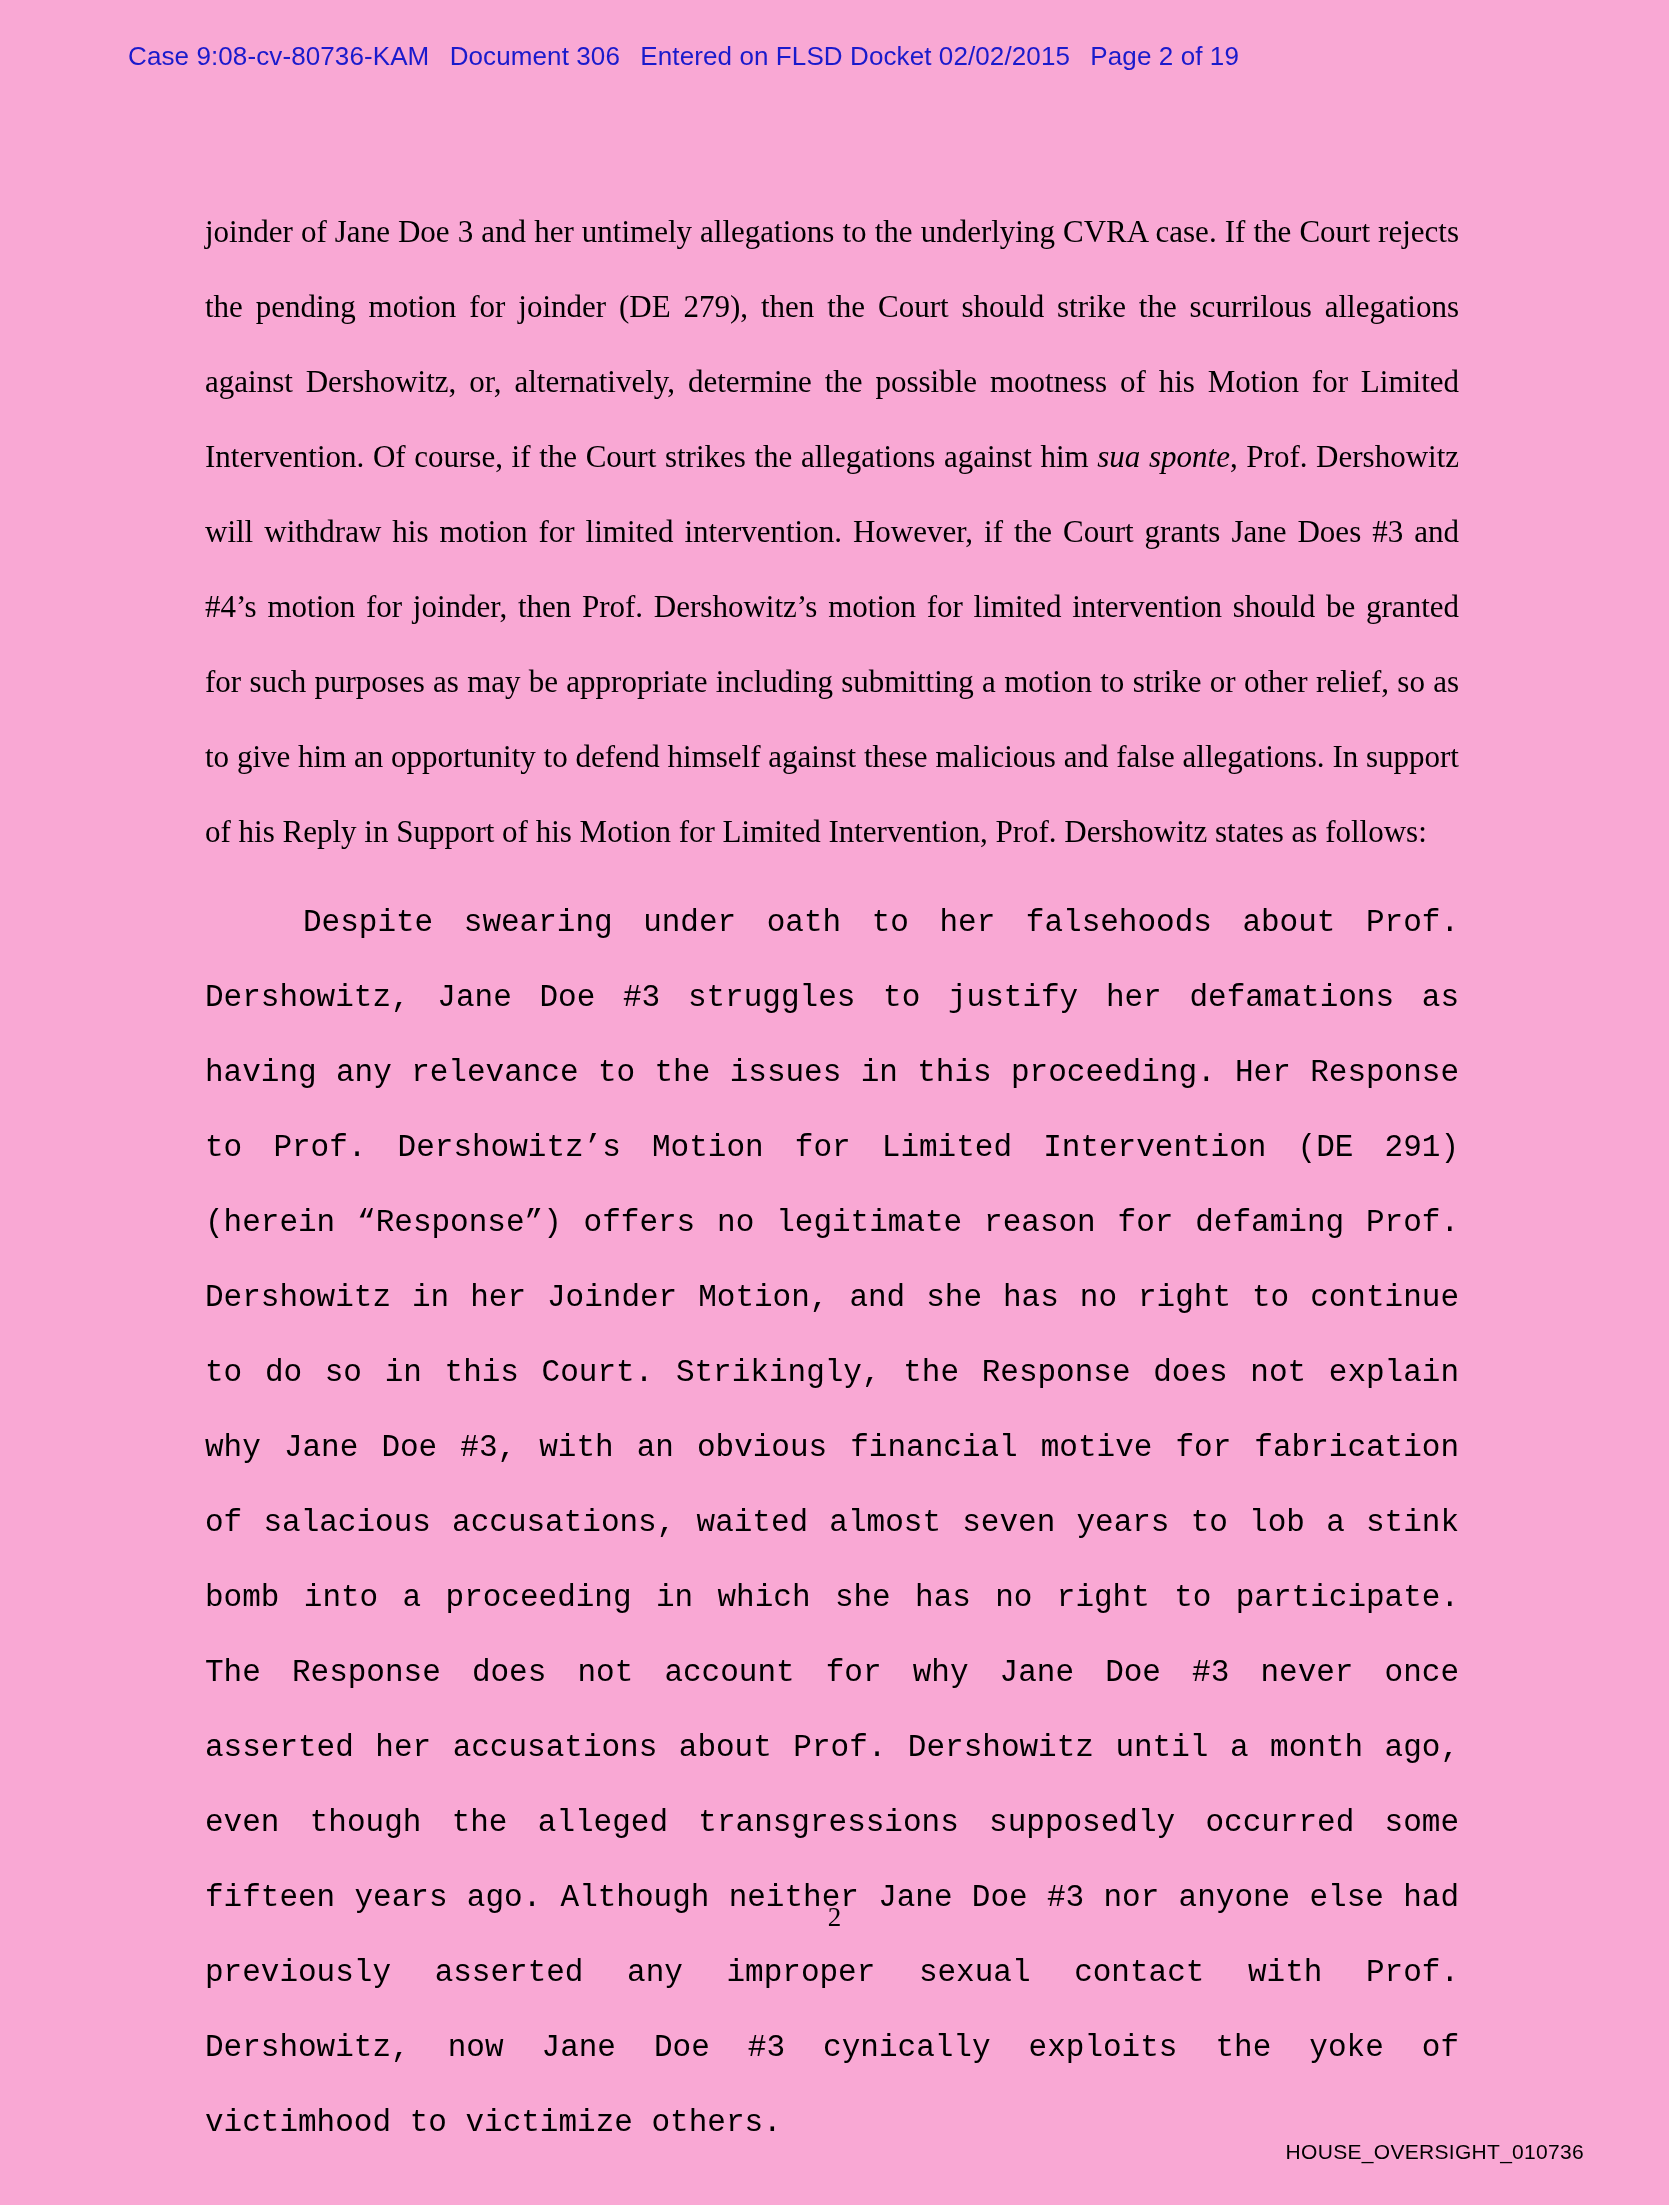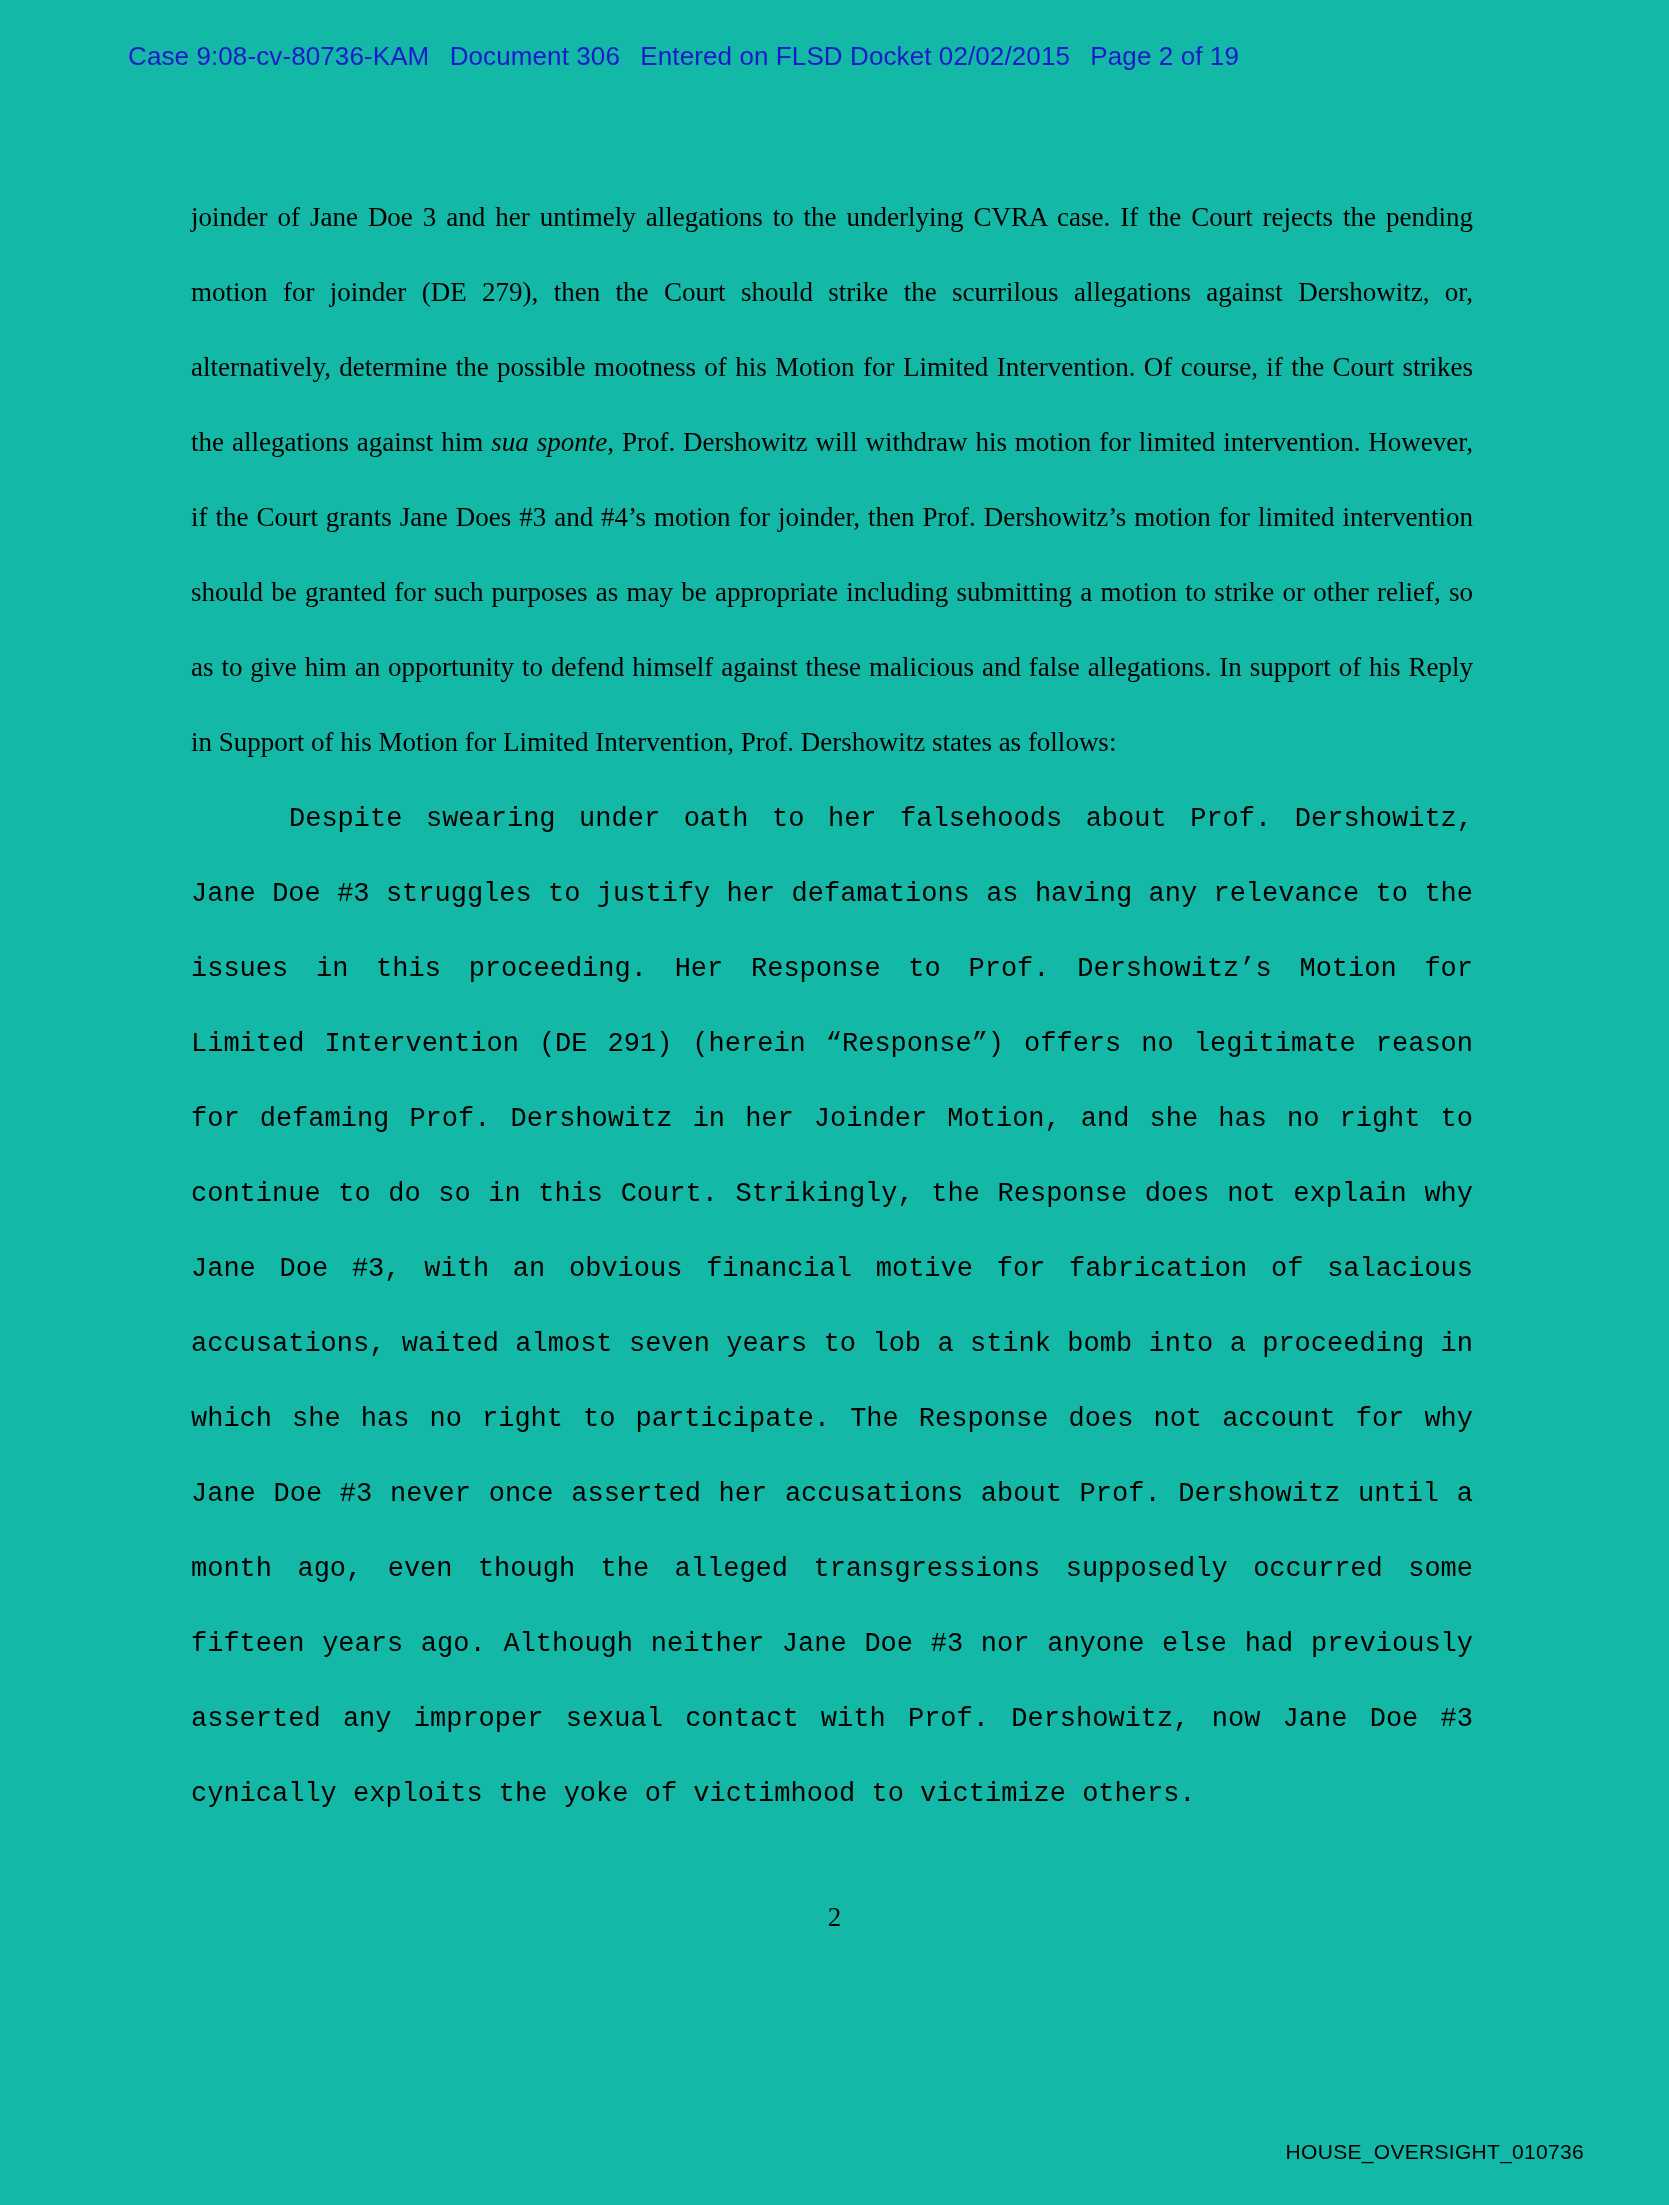--- a/index.html
+++ b/index.html
@@ -11,21 +11,21 @@
     width: 1669px;
     height: 2205px;
     position: relative;
     font-family: "Liberation Serif", serif;
     color: #000000;
     overflow: hidden;
   }
   .page {
     position: absolute;
     inset: 0;
-    background: #14b8a6;
+    background: #f9a8d4;
   }
   .docket-header {
     position: absolute;
     top: 41px;
     left: 128px;
     font-family: "Liberation Sans", sans-serif;
     font-size: 26px;
     color: #1a1acc;
     letter-spacing: 0.1px;
     white-space: nowrap;
@@ -36,22 +36,22 @@
   .docket-header span:last-child {
     margin-right: 0;
   }
   .body-block {
     position: absolute;
     top: 178px;
     left: 189px;
     width: 1286px;
   }
   p.para {
-    margin: 2px;
-    font-size: 27px;
+    margin: 16px;
+    font-size: 31px;
     line-height: 75px;
     text-align: justify;
     text-justify: inter-word;
     hyphens: none;
   }
   p.para.indent {
     text-indent: 98px;
     font-family: Liberation Mono, monospace;
   }
   .italic {

